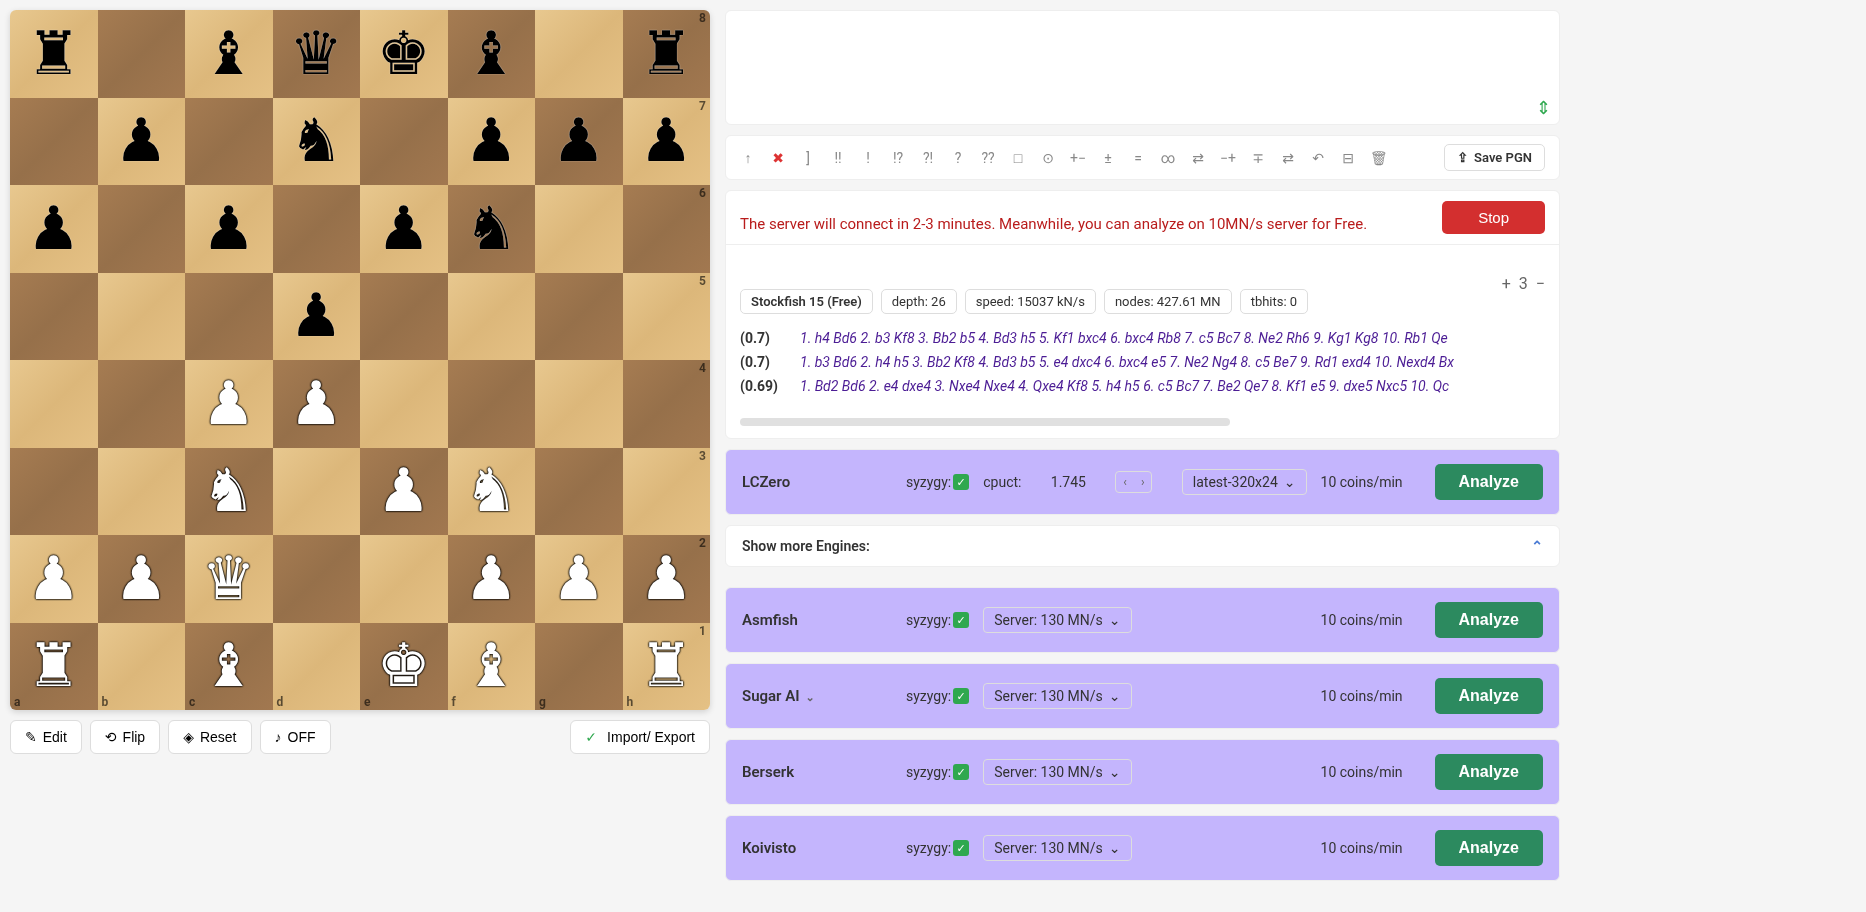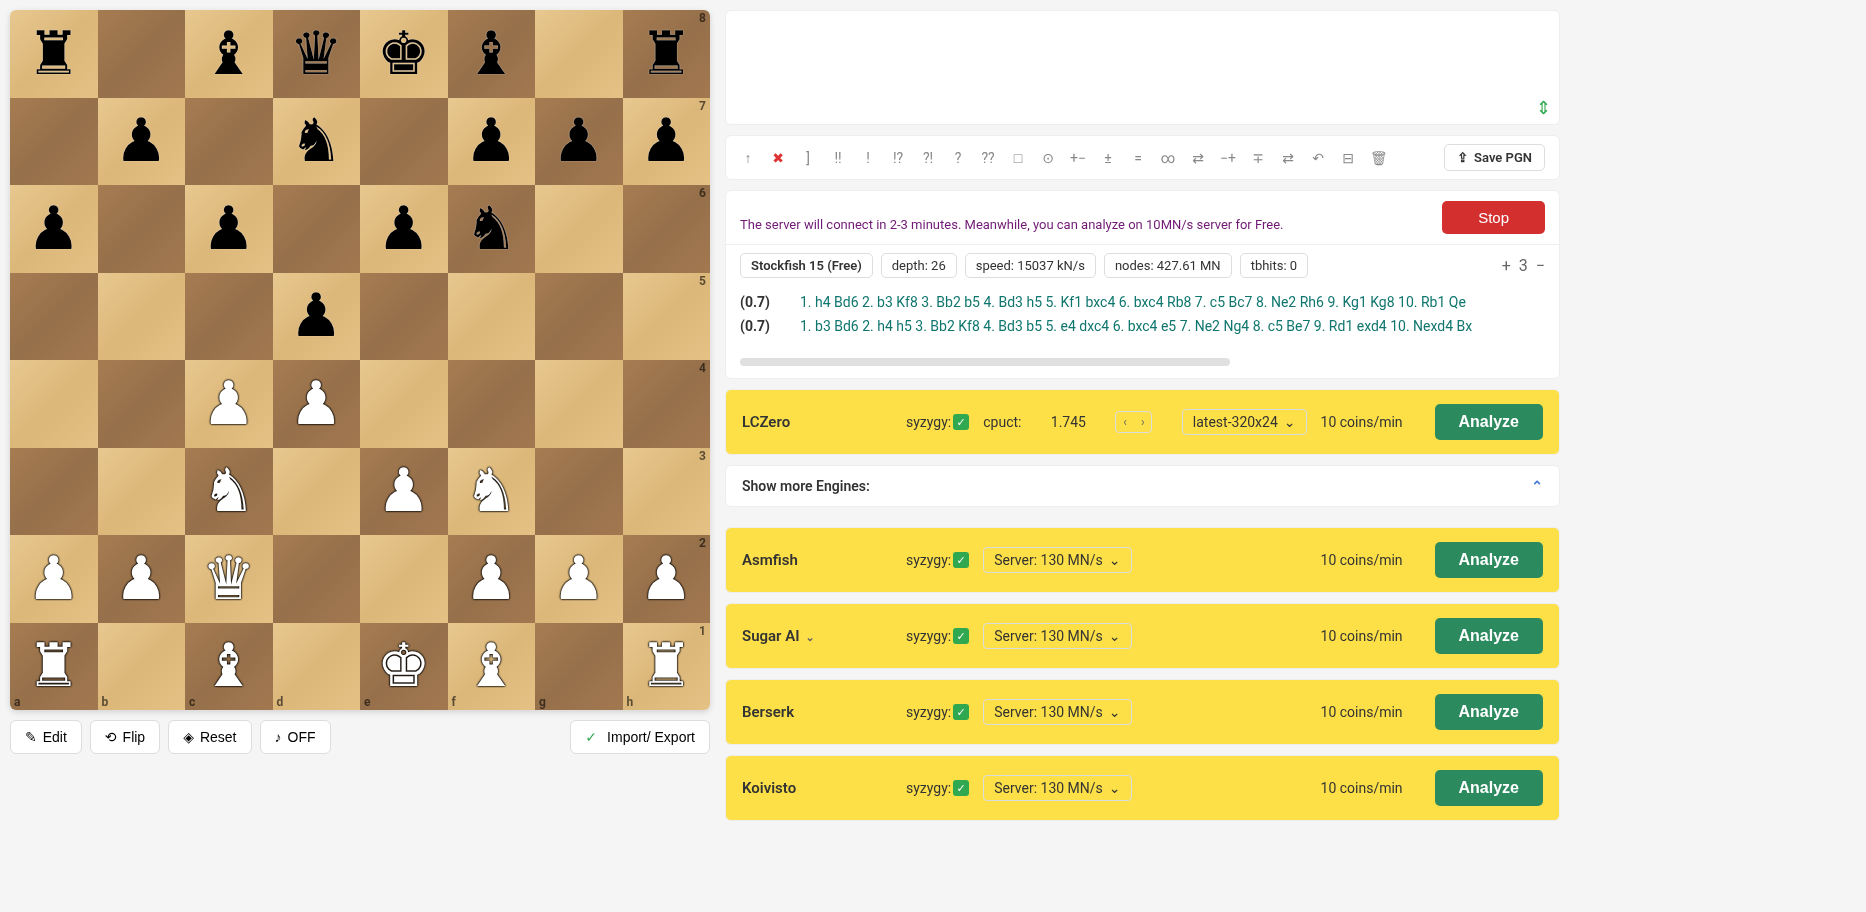--- a/index.html
+++ b/index.html
@@ -30,33 +30,33 @@
 .resize-handle { position: absolute; bottom: 6px; right: 8px; color: #2fa84f; font-size: 18px; cursor: ns-resize; }
 
 .toolbar { background: #fff; border-radius: 6px; padding: 8px 14px; display: flex; align-items: center; gap: 14px; border: 1px solid #eee; }
 .toolbar .tb-item { color: #888; cursor: pointer; font-size: 14px; min-width: 16px; text-align: center; }
 .toolbar .tb-item.red { color: #d33; }
 .toolbar .tb-spacer { flex: 1; }
 .save-pgn { display: flex; align-items: center; gap: 6px; padding: 5px 12px; border: 1px solid #ddd; border-radius: 5px; cursor: pointer; font-weight: 600; font-size: 13px; }
 
 .analysis-box { background: #fff; border-radius: 6px; border: 1px solid #eee; overflow: hidden; }
 .analysis-header { display: flex; align-items: center; padding: 10px 14px; gap: 10px; border-bottom: 1px solid #eee; }
-.server-msg { color: #701a75; font-size: 13px; flex: 1; margin-top: 13px; }
+.server-msg { color: #b91c1c; font-size: 15px; flex: 1; margin-top: 13px; }
 .stop-btn { background: #d32f2f; color: #fff; border: none; border-radius: 5px; padding: 8px 36px; font-weight: 400; cursor: pointer; font-size: 15px; }
 .stats-row { display: flex; gap: 8px; padding: 8px 14px; align-items: center; flex-wrap: wrap; }
-.stat-pill { border: 1px solid #ddd; border-radius: 5px; padding: 4px 10px; font-size: 13px; white-space: nowrap; }
+.stat-pill { border: 1px solid #ddd; border-radius: 5px; padding: 4px 10px; font-size: 13px; white-space: nowrap; margin-top: 36px; }
 .pv-ctrl { margin-left: auto; display: flex; align-items: center; gap: 8px; font-size: 16px; }
 .pv-ctrl span { cursor: pointer; color: #666; }
 .variations { padding: 4px 14px 14px; }
 .var-line { display: flex; gap: 10px; padding: 4px 0; font-size: 14px; white-space: nowrap; overflow: hidden; }
 .var-score { font-weight: 700; min-width: 50px; }
-.var-moves { color: #0f766e; overflow: hidden; text-overflow: ellipsis; }
+.var-moves { color: #4c1d95; overflow: hidden; text-overflow: ellipsis; font-style: italic; }
 .hscroll { height: 8px; background: #e0e0e0; border-radius: 4px; margin: 6px 14px 12px; width: 490px; }
 
-.engine-row { background: #fde047; border-radius: 6px; border: 1px solid #eee; padding: 14px 16px; display: flex; align-items: center; gap: 14px; }
+.engine-row { background: #c4b5fd; border-radius: 6px; border: 1px solid #eee; padding: 14px 16px; display: flex; align-items: center; gap: 14px; }
 .engine-name { font-weight: 600; font-size: 15px; min-width: 150px; }
 .engine-name .chev { margin-left: 6px; font-size: 11px; color: #666; }
 .syzygy { display: flex; align-items: center; gap: 2px; font-size: 14px; }
 .checkbox { width: 16px; height: 16px; background: #2fa84f; border-radius: 3px; display: inline-flex; align-items: center; justify-content: center; color: #fff; font-size: 11px; }
 .engine-mid { flex: 1; display: flex; align-items: center; justify-content: space-between; gap: 10px; font-size: 14px; }
 .stepper { display: flex; border: 1px solid #ddd; border-radius: 4px; overflow: hidden; }
 .stepper span { padding: 3px 7px; cursor: pointer; color: #666; font-size: 12px; }
 .select-like { display: flex; align-items: center; gap: 6px; border: 1px solid #ddd; border-radius: 4px; padding: 4px 10px; cursor: pointer; }
 .cost { font-size: 14px; color: #333; min-width: 100px; }
 .analyze-btn { background: #2c8a5f; color: #fff; border: none; border-radius: 5px; padding: 9px 24px; font-weight: 600; cursor: pointer; font-size: 16px; }
@@ -306,20 +306,24 @@
       </div>
       <div class="variations" id="variations">
           <div class="var-line">
             <span class="var-score">(0.7)</span>
             <span class="var-moves">1. h4 Bd6 2. b3 Kf8 3. Bb2 b5 4. Bd3 h5 5. Kf1 bxc4 6. bxc4 Rb8 7. c5 Bc7 8. Ne2 Rh6 9. Kg1 Kg8 10. Rb1 Qe</span>
           </div>
           <div class="var-line">
             <span class="var-score">(0.7)</span>
             <span class="var-moves">1. b3 Bd6 2. h4 h5 3. Bb2 Kf8 4. Bd3 b5 5. e4 dxc4 6. bxc4 e5 7. Ne2 Ng4 8. c5 Be7 9. Rd1 exd4 10. Nexd4 Bx</span>
           </div>
+          <div class="var-line">
+            <span class="var-score">(0.69)</span>
+            <span class="var-moves">1. Bd2 Bd6 2. e4 dxe4 3. Nxe4 Nxe4 4. Qxe4 Kf8 5. h4 h5 6. c5 Bc7 7. Be2 Qe7 8. Kf1 e5 9. dxe5 Nxc5 10. Qc</span>
+          </div>
         </div>
       <div class="hscroll"></div>
     </div>
 
     <div class="engine-row">
       <span class="engine-name">LCZero</span>
       <div class="syzygy">
         <span>syzygy:</span>
         <span class="checkbox">✓</span>
       </div>

